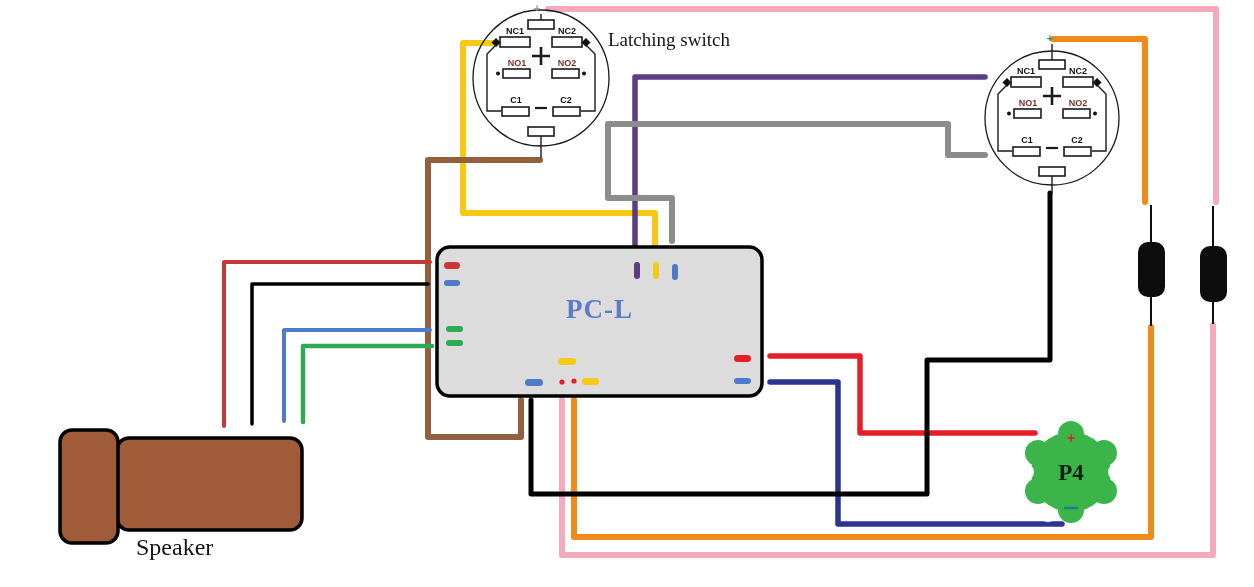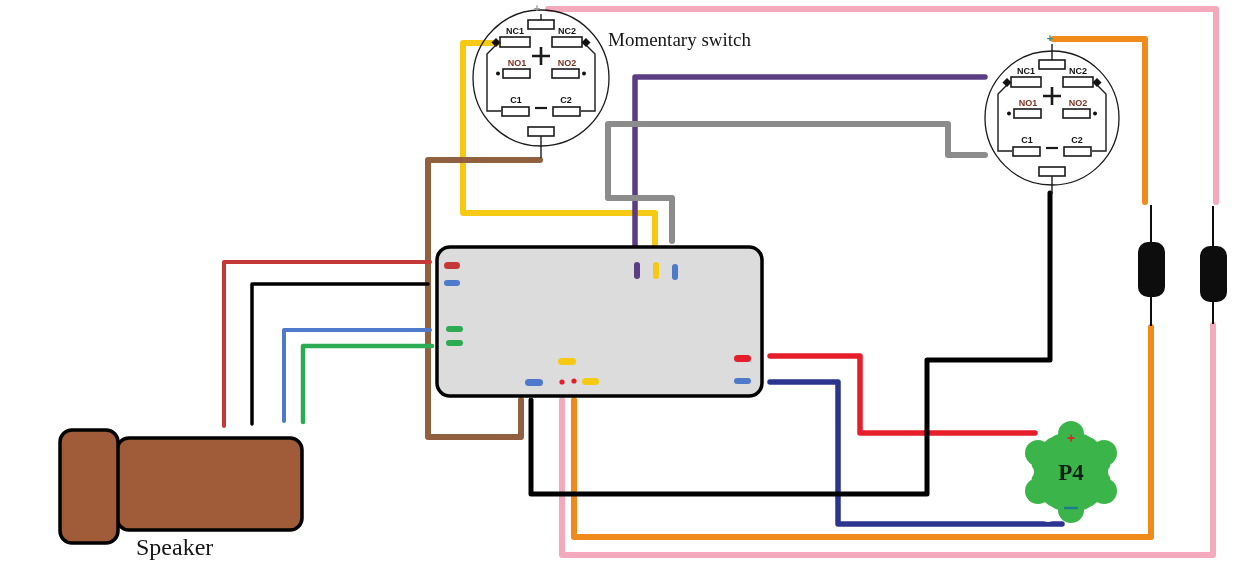--- a/index.html
+++ b/index.html
@@ -188,22 +188,23 @@
         <circle class="notch" cx="1094" cy="430" r="8"></circle>
         <circle class="notch" cx="1048" cy="514" r="8"></circle>
         <circle class="notch" cx="1094" cy="514" r="8"></circle>
       </g>
       <text class="t-ledplus" x="1071" y="443">+</text>
       <text class="t-led" x="1071" y="480">P4</text>
       <line class="t-ledminus" x1="1064" y1="508" x2="1078" y2="508"></line>
     </g>
   </svg>
 
-  <div class="lbl lbl-momentary">Momentary switch</div>
-
-
+  <div class="lbl lbl-momentary">Latching switch</div>
+
+
+  <div class="lbl lbl-pcl">PC-L</div>
 
   <div class="lbl lbl-speaker">
     <div>Speaker</div>
     
   </div>
 
 </div>
 
 </body></html>

